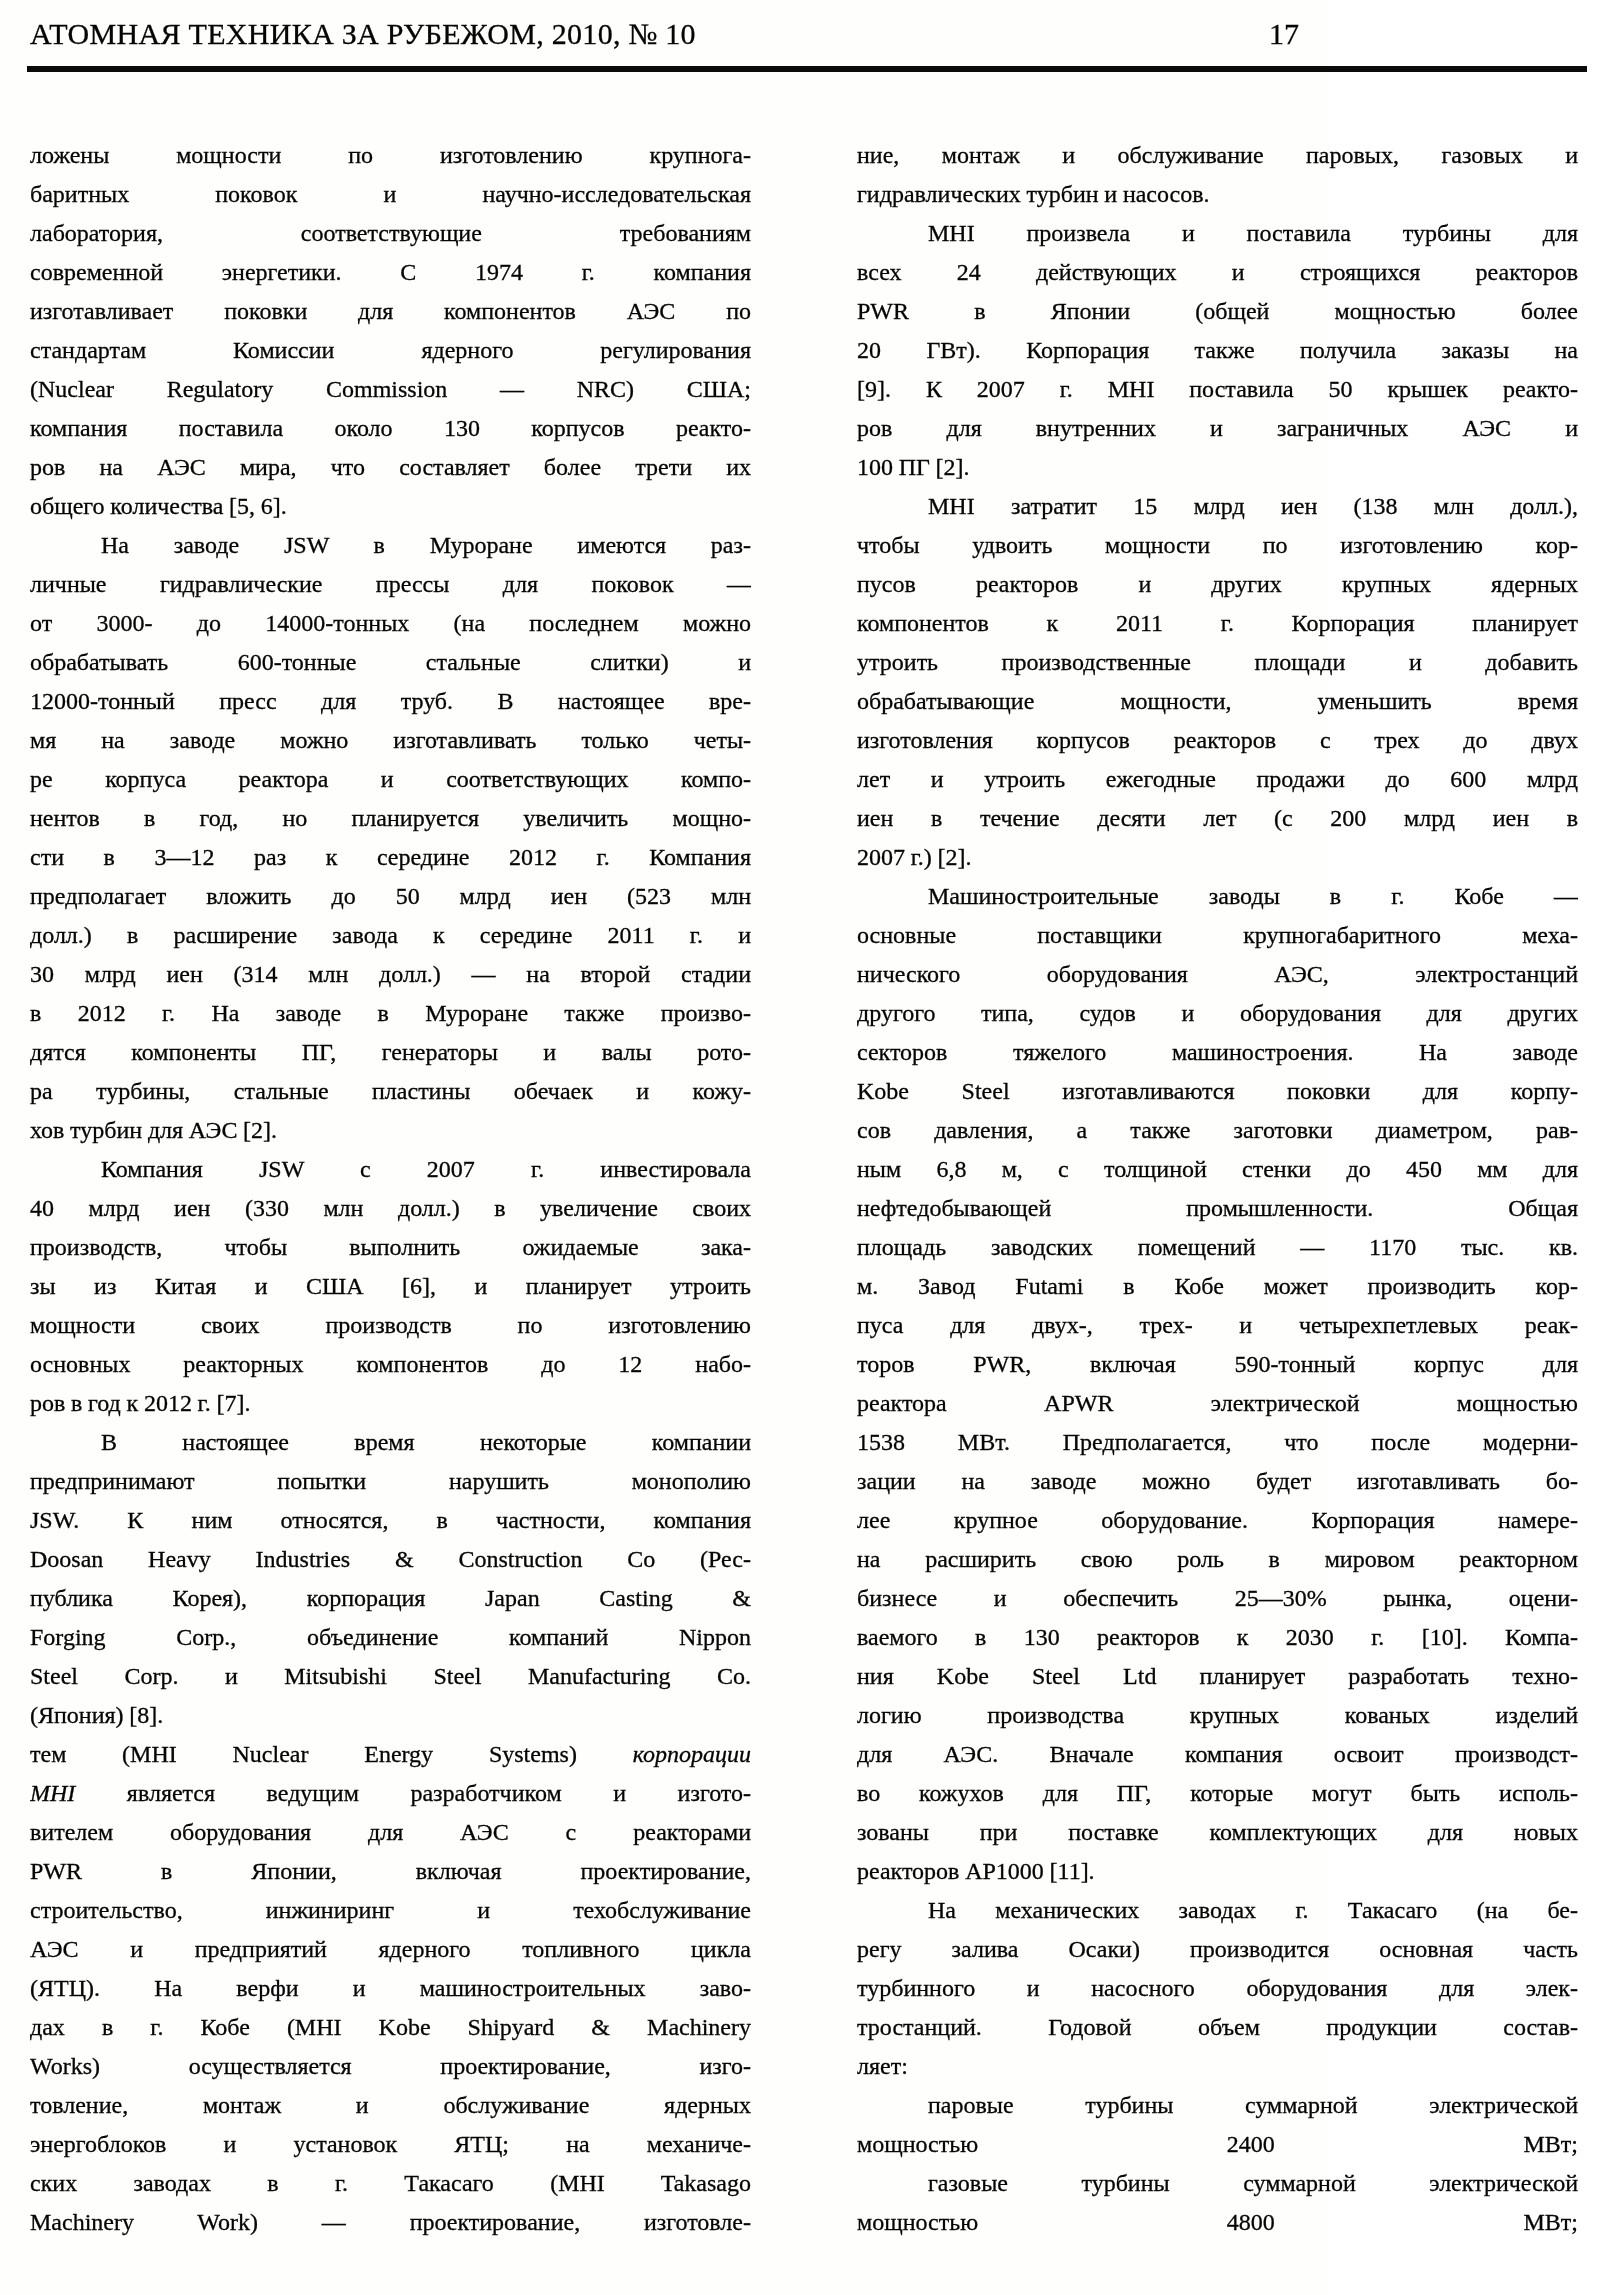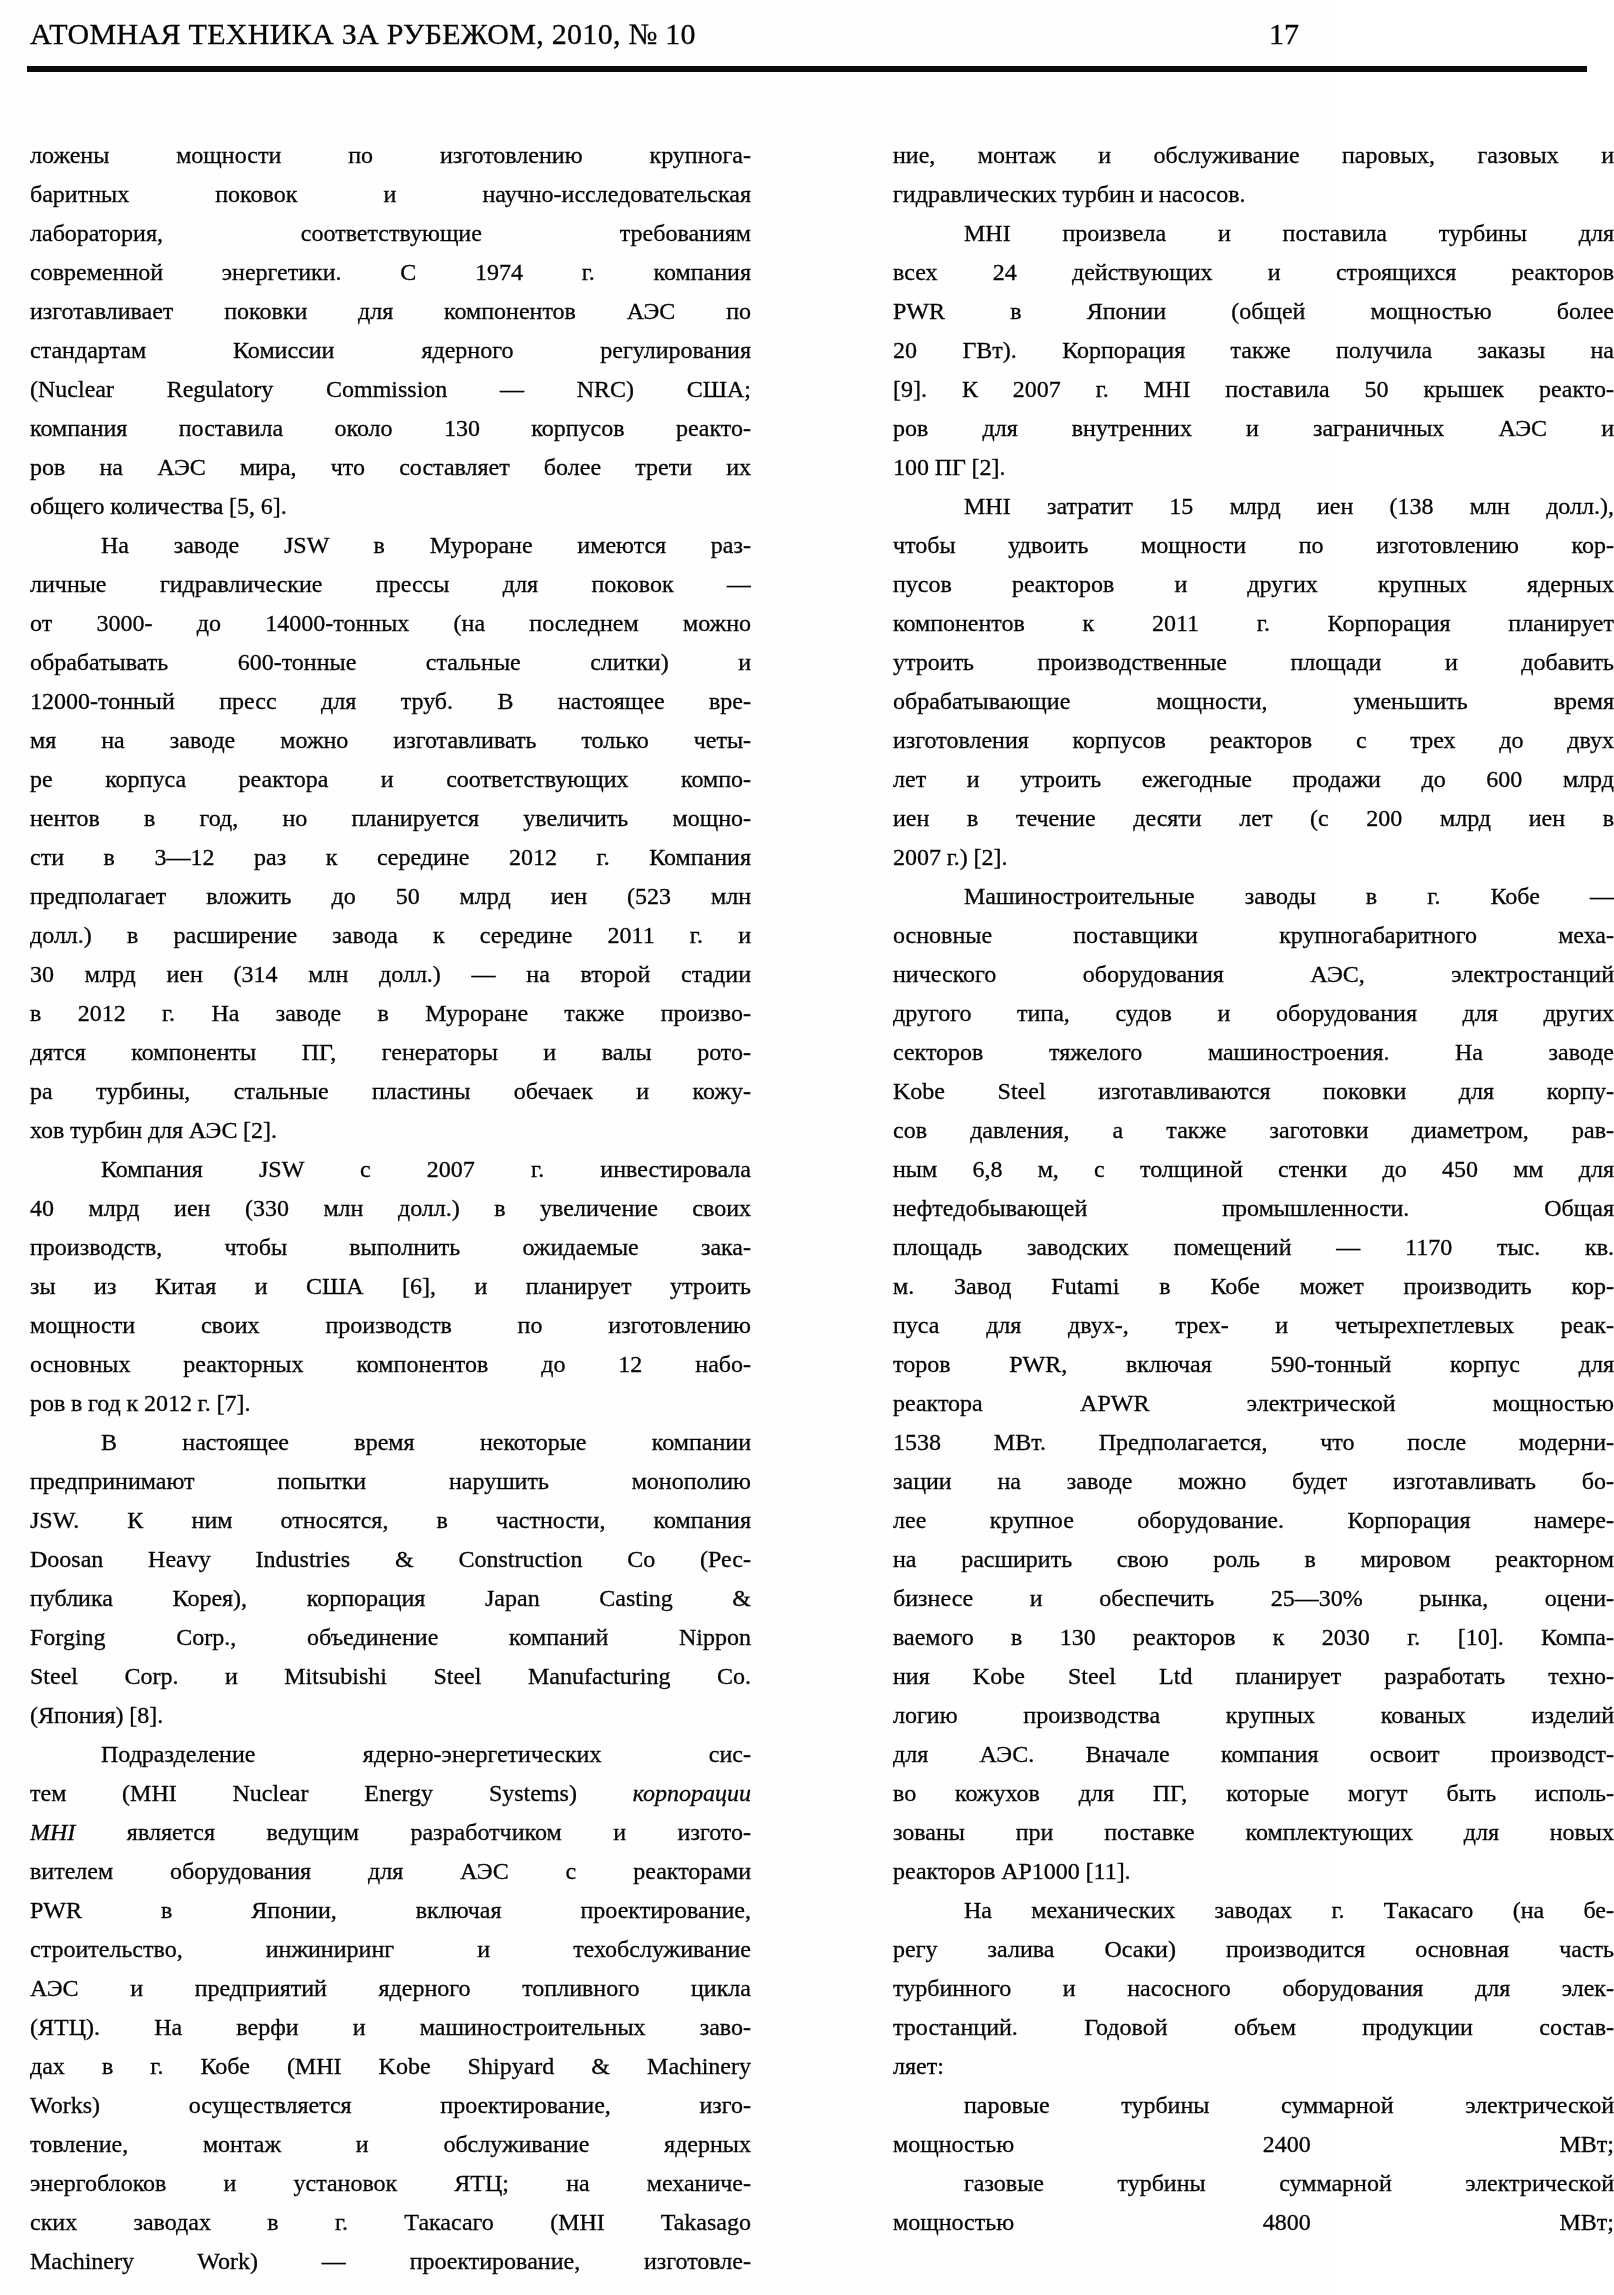--- a/index.html
+++ b/index.html
@@ -33,21 +33,21 @@
     background: #0b0b0b;
   }
   .col {
     position: absolute; top: 136px;
     width: 721px;
     font-size: 24px; line-height: 39px;
     overflow: hidden;
     -webkit-text-stroke: 0.3px #050505;
   }
   .col-left  { left: 30px;  height: 2156px; }
-  .col-right { left: 857px; height: 2156px; margin-left: 36px; }
+  .col-right { left: 857px; height: 2156px; }
   .para { margin: 0; padding: 0; }
   .ln {
     white-space: nowrap;
     text-align: justify;
     text-align-last: justify;
     word-spacing: -0.3px;
   }
   .ln.last { text-align-last: left; }
   .para.indent .ln.first { text-indent: 71px; }
   .ln i { }
@@ -104,21 +104,20 @@
         <div class="ln first">В настоящее время некоторые компании</div>
         <div class="ln">предпринимают попытки нарушить монополию</div>
         <div class="ln">JSW. К ним относятся, в частности, компания</div>
         <div class="ln">Doosan Heavy Industries &amp; Construction Co (Рес-</div>
         <div class="ln">публика Корея), корпорация Japan Casting &amp;</div>
         <div class="ln">Forging Corp., объединение компаний Nippon</div>
         <div class="ln">Steel Corp. и Mitsubishi Steel Manufacturing Co.</div>
         <div class="ln last">(Япония) [8].</div>
       </div>
       <div class="para indent">
-        <div class="ln first">Подразделение ядерно-энергетических сис-</div>
         <div class="ln">тем (MHI Nuclear Energy Systems) <i>корпорации</i></div>
         <div class="ln"><i>MHI</i> является ведущим разработчиком и изгото-</div>
         <div class="ln">вителем оборудования для АЭС с реакторами</div>
         <div class="ln">PWR в Японии, включая проектирование,</div>
         <div class="ln">строительство, инжиниринг и техобслуживание</div>
         <div class="ln">АЭС и предприятий ядерного топливного цикла</div>
         <div class="ln">(ЯТЦ). На верфи и машиностроительных заво-</div>
         <div class="ln">дах в г. Кобе (MHI Kobe Shipyard &amp; Machinery</div>
         <div class="ln">Works) осуществляется проектирование, изго-</div>
         <div class="ln">товление, монтаж и обслуживание ядерных</div>

